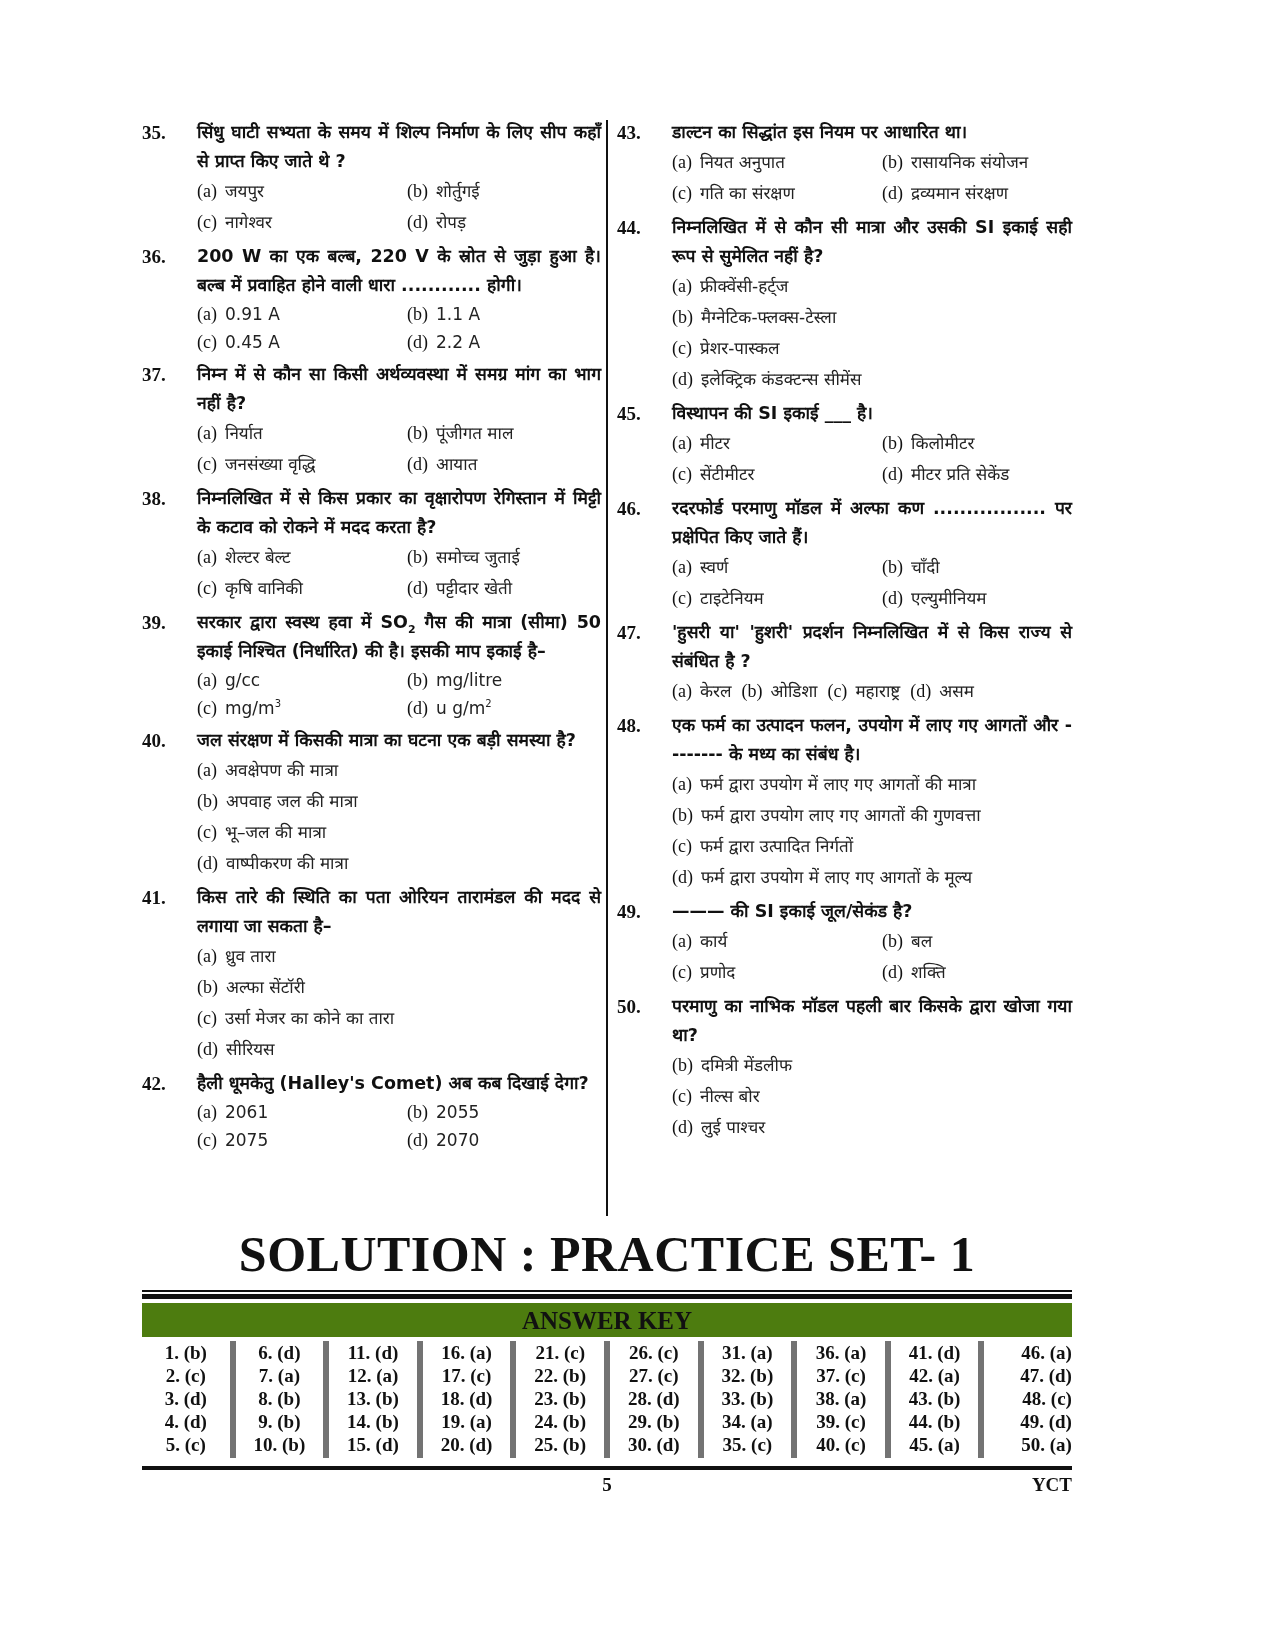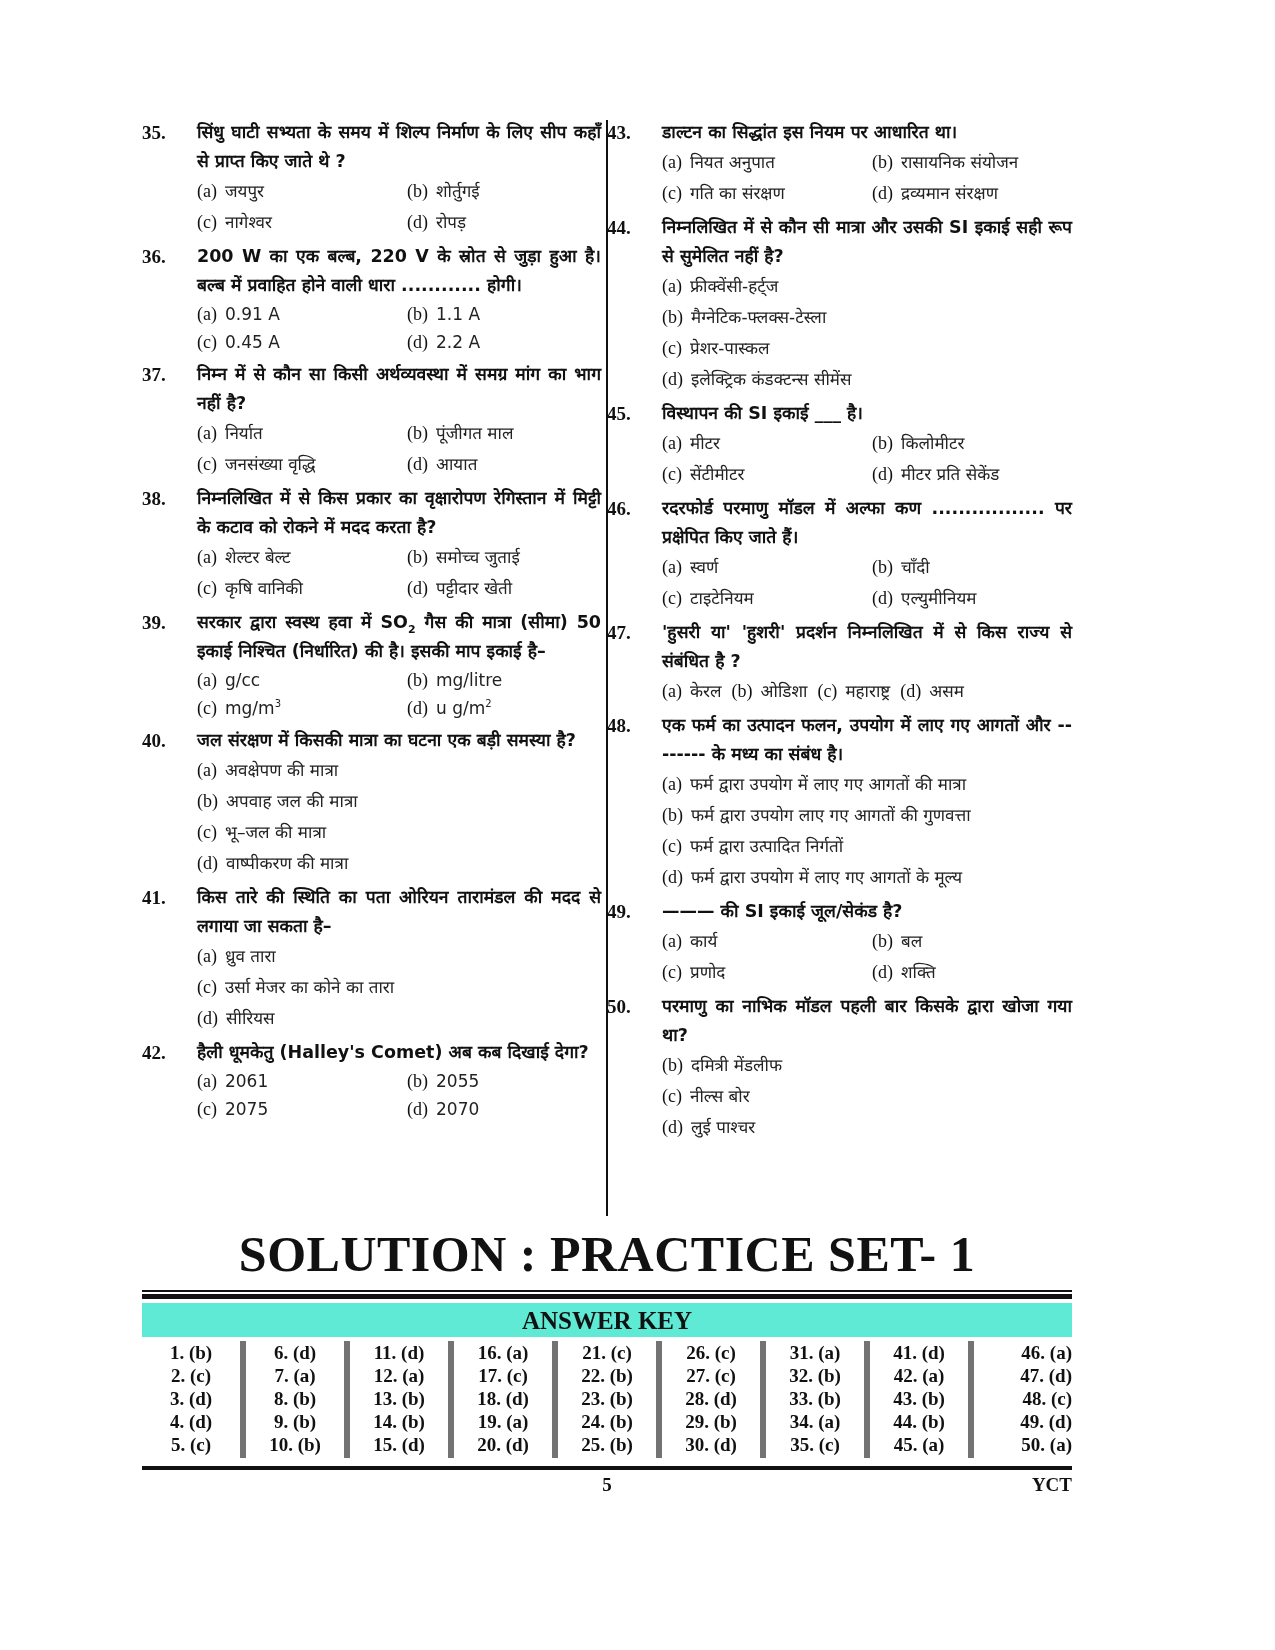--- a/index.html
+++ b/index.html
@@ -3,41 +3,41 @@
 <meta charset="utf-8">
 <style>
   * { box-sizing: border-box; margin: 0; padding: 0; }
   html, body { width: 1275px; height: 1650px; background: #ffffff; overflow: hidden; }
   body { position: relative; font-family: "Liberation Serif", "DejaVu Serif", serif; color: #111; }
 
   .page { position: absolute; left: 142px; top: 118px; width: 930px; }
 
   .columns { position: relative; display: flex; width: 930px; height: 1100px; }
   .col-left { width: 465px; padding-right: 6px; }
-  .col-right { width: 465px; }
+  .col-right { width: 465px; padding-left: 10px; }
   .divider { position: absolute; left: 464px; top: 2px; width: 2px; height: 1096px; background: #111; }
 
   .q { position: relative; margin-bottom: 4px; }
   .q-head { display: flex; font-weight: bold; font-size: 19px; line-height: 29px; }
   .q-num { width: 55px; flex: none; font-family: "Liberation Serif", serif; font-weight: bold; }
   .q-text { flex: 1; text-align: justify; font-family: "DejaVu Sans", "Liberation Sans", sans-serif; font-size: 17.5px; font-weight: bold; }
 
   .opts { padding-left: 55px; }
   .opts.grid2 { display: grid; grid-template-columns: 210px 1fr; }
   .opts.list { display: block; }
   .opts.inline { display: flex; gap: 10px; }
   .opt { font-size: 17px; line-height: 31px; white-space: nowrap; font-family: "DejaVu Sans", "Liberation Sans", sans-serif; font-weight: normal; color: #222; }
   .opt .lbl { font-family: "Liberation Serif", serif; font-size: 18px; margin-right: 8px; color: #111; }
   .opts.tight .opt { line-height: 28px; }
 
   .sol-title { text-align: center; font-weight: bold; font-size: 50px; line-height: 60px; margin-top: 6px; letter-spacing: 0.5px; font-family: "Liberation Serif", serif; }
   .rule-thin { height: 2px; background: #111; margin-top: 6px; }
   .rule-thick { height: 5px; background: #111; margin-top: 2px; }
 
-  .ak-band { background: #5eead4; height: 34px; margin-top: 4px; text-align: center; font-weight: bold; font-size: 25px; line-height: 36px; font-family: "Liberation Serif", serif; }
+  .ak-band { background: #4d7c0f; height: 34px; margin-top: 4px; text-align: center; font-weight: bold; font-size: 25px; line-height: 36px; font-family: "Liberation Serif", serif; }
   .ak-grid { display: flex; margin-top: 4px; }
   .ak-col { flex: 1; border-right: 6px solid #737373; text-align: center; padding: 0 0 2px 0; }
   .ak-col:last-child { border-right: none; text-align: right; }
   .ak-item { font-weight: bold; font-size: 19px; line-height: 23px; font-family: "Liberation Serif", serif; }
 
   .rule-bottom { height: 4px; background: #111; margin-top: 8px; }
   .footer { position: relative; height: 30px; }
   .page-num { position: absolute; left: 0; right: 0; text-align: center; top: 4px; font-weight: bold; font-size: 19px; }
   .brand { position: absolute; right: 0; top: 4px; font-weight: bold; font-size: 19px; }
   sup { font-size: 10px; vertical-align: super; line-height: 0; }
@@ -131,20 +131,21 @@
         </div>
       </div>
 
       <div class="q">
         <div class="q-head">
             <span class="q-num">41.</span>
             <span class="q-text">किस तारे की स्थिति का पता ओरियन तारामंडल की मदद से लगाया जा सकता है–</span>
           </div>
         <div class="opts list">
           <div class="opt"><span class="lbl">(a)</span><span>ध्रुव तारा</span></div>
+          <div class="opt"><span class="lbl">(b)</span><span>अल्फा सेंटॉरी</span></div>
           <div class="opt"><span class="lbl">(c)</span><span>उर्सा मेजर का कोने का तारा</span></div>
           <div class="opt"><span class="lbl">(d)</span><span>सीरियस</span></div>
         </div>
       </div>
 
       <div class="q">
         <div class="q-head">
             <span class="q-num">42.</span>
             <span class="q-text">हैली धूमकेतु (Halley's Comet) अब कब दिखाई देगा?</span>
           </div>
@@ -312,20 +313,27 @@
         <div class="ak-item">28. (d)</div>
         <div class="ak-item">29. (b)</div>
         <div class="ak-item">30. (d)</div>
       </div>
     <div class="ak-col">
         <div class="ak-item">31. (a)</div>
         <div class="ak-item">32. (b)</div>
         <div class="ak-item">33. (b)</div>
         <div class="ak-item">34. (a)</div>
         <div class="ak-item">35. (c)</div>
+      </div>
+    <div class="ak-col">
+        <div class="ak-item">36. (a)</div>
+        <div class="ak-item">37. (c)</div>
+        <div class="ak-item">38. (a)</div>
+        <div class="ak-item">39. (c)</div>
+        <div class="ak-item">40. (c)</div>
       </div>
     <div class="ak-col">
         <div class="ak-item">41. (d)</div>
         <div class="ak-item">42. (a)</div>
         <div class="ak-item">43. (b)</div>
         <div class="ak-item">44. (b)</div>
         <div class="ak-item">45. (a)</div>
       </div>
     <div class="ak-col">
         <div class="ak-item">46. (a)</div>

